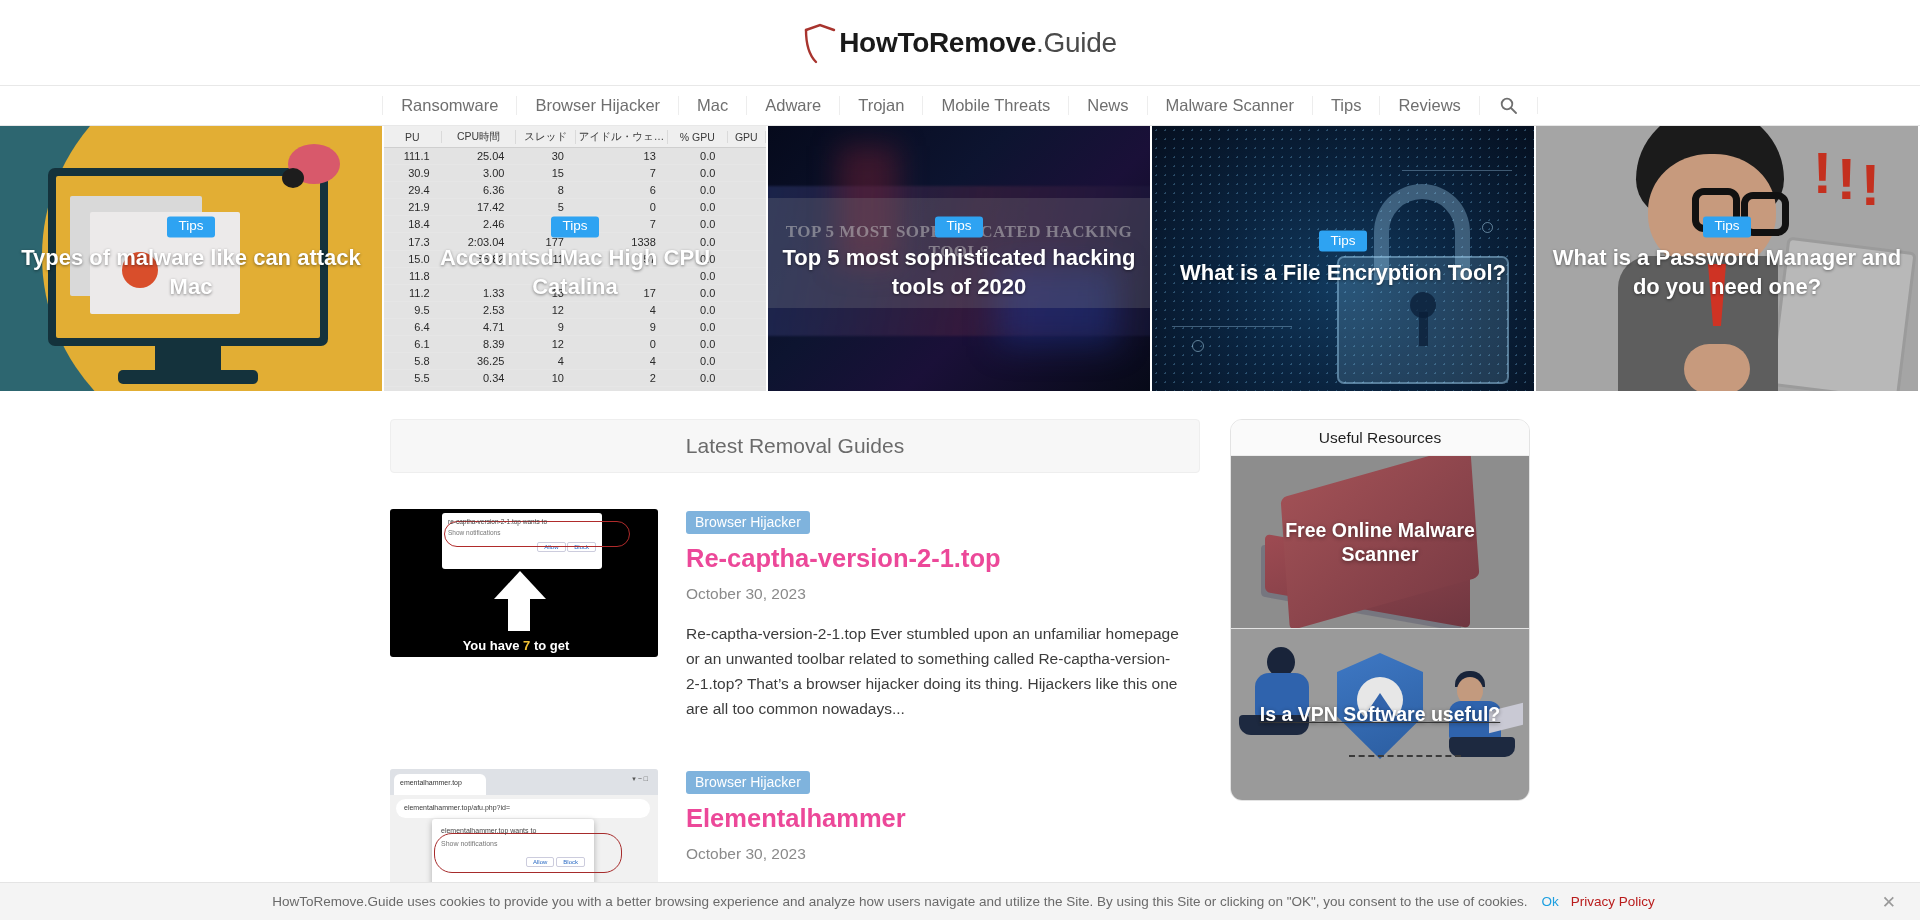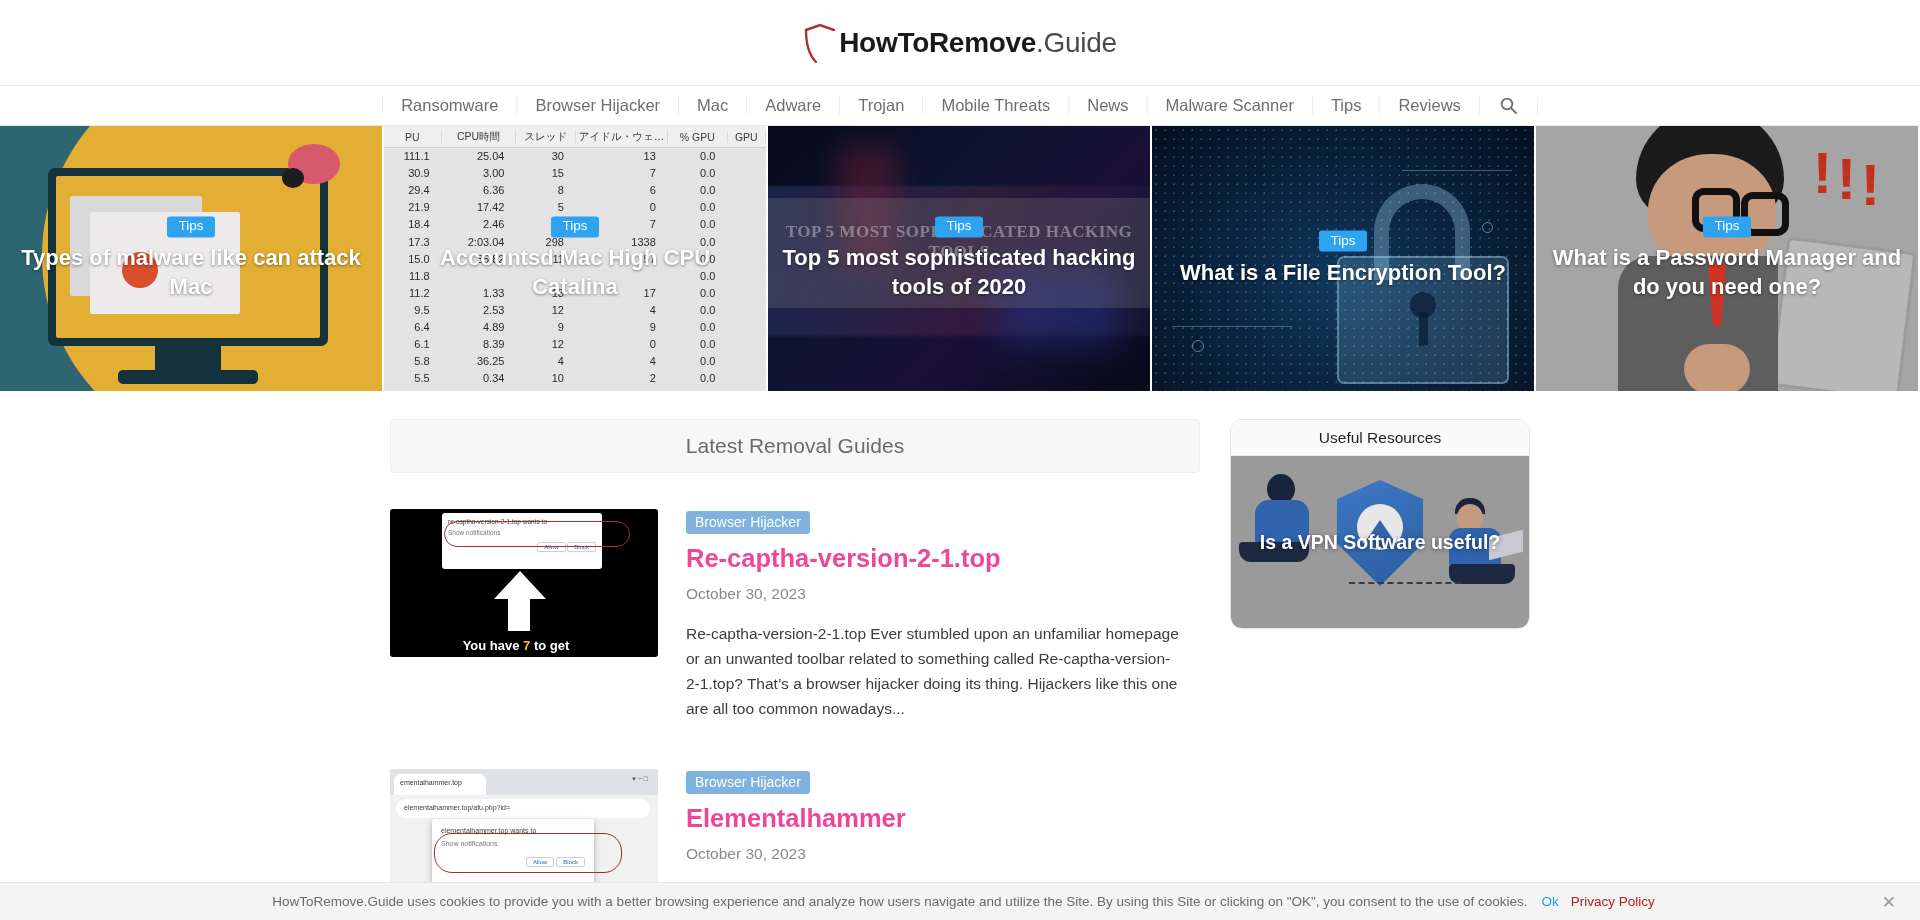--- a/index.html
+++ b/index.html
@@ -450,21 +450,21 @@
             <div class="cc0">18.4</div>
             <div class="cc1">2.46</div>
             <div class="cc2">16</div>
             <div class="cc3">7</div>
             <div class="cc4">0.0</div>
             <div class="cc5"></div>
           </div>
           <div class="c2-row">
             <div class="cc0">17.3</div>
             <div class="cc1">2:03.04</div>
-            <div class="cc2">298</div>
+            <div class="cc2">177</div>
             <div class="cc3">1338</div>
             <div class="cc4">0.0</div>
             <div class="cc5"></div>
           </div>
           <div class="c2-row">
             <div class="cc0">15.0</div>
             <div class="cc1">35.82</div>
             <div class="cc2">11</div>
             <div class="cc3">57</div>
             <div class="cc4">0.0</div>
@@ -489,21 +489,21 @@
           <div class="c2-row">
             <div class="cc0">9.5</div>
             <div class="cc1">2.53</div>
             <div class="cc2">12</div>
             <div class="cc3">4</div>
             <div class="cc4">0.0</div>
             <div class="cc5"></div>
           </div>
           <div class="c2-row">
             <div class="cc0">6.4</div>
-            <div class="cc1">4.89</div>
+            <div class="cc1">4.71</div>
             <div class="cc2">9</div>
             <div class="cc3">9</div>
             <div class="cc4">0.0</div>
             <div class="cc5"></div>
           </div>
           <div class="c2-row">
             <div class="cc0">6.1</div>
             <div class="cc1">8.39</div>
             <div class="cc2">12</div>
             <div class="cc3">0</div>
@@ -644,20 +644,27 @@
         <div class="post-date">October 30, 2023</div>
         <p class="post-excerpt">Elementalhammer Elementalhammer is a platform offering adult</p>
       </div>
     </article>
   </main>
 
   <aside class="side-col">
     <div class="widget">
       <div class="widget-head">Useful Resources</div>
 
+      <div class="widget-tile">
+        <div class="scan-bg"></div>
+        <div class="scan-shadow"></div>
+          <div class="scan-base"></div>
+          <div class="scan-laptop"></div>
+        <div class="tile-label">Free Online Malware Scanner</div>
+      </div>
 
       <div class="widget-tile">
         <div class="vpn-bg"></div>
         <div class="vpn-p1head"></div>
           <div class="vpn-p1body"></div>
           <div class="vpn-p1leg"></div>
         <div class="vpn-p2hair"></div>
           <div class="vpn-p2head"></div>
           <div class="vpn-p2body"></div>
         <div class="vpn-p2leg"></div>

